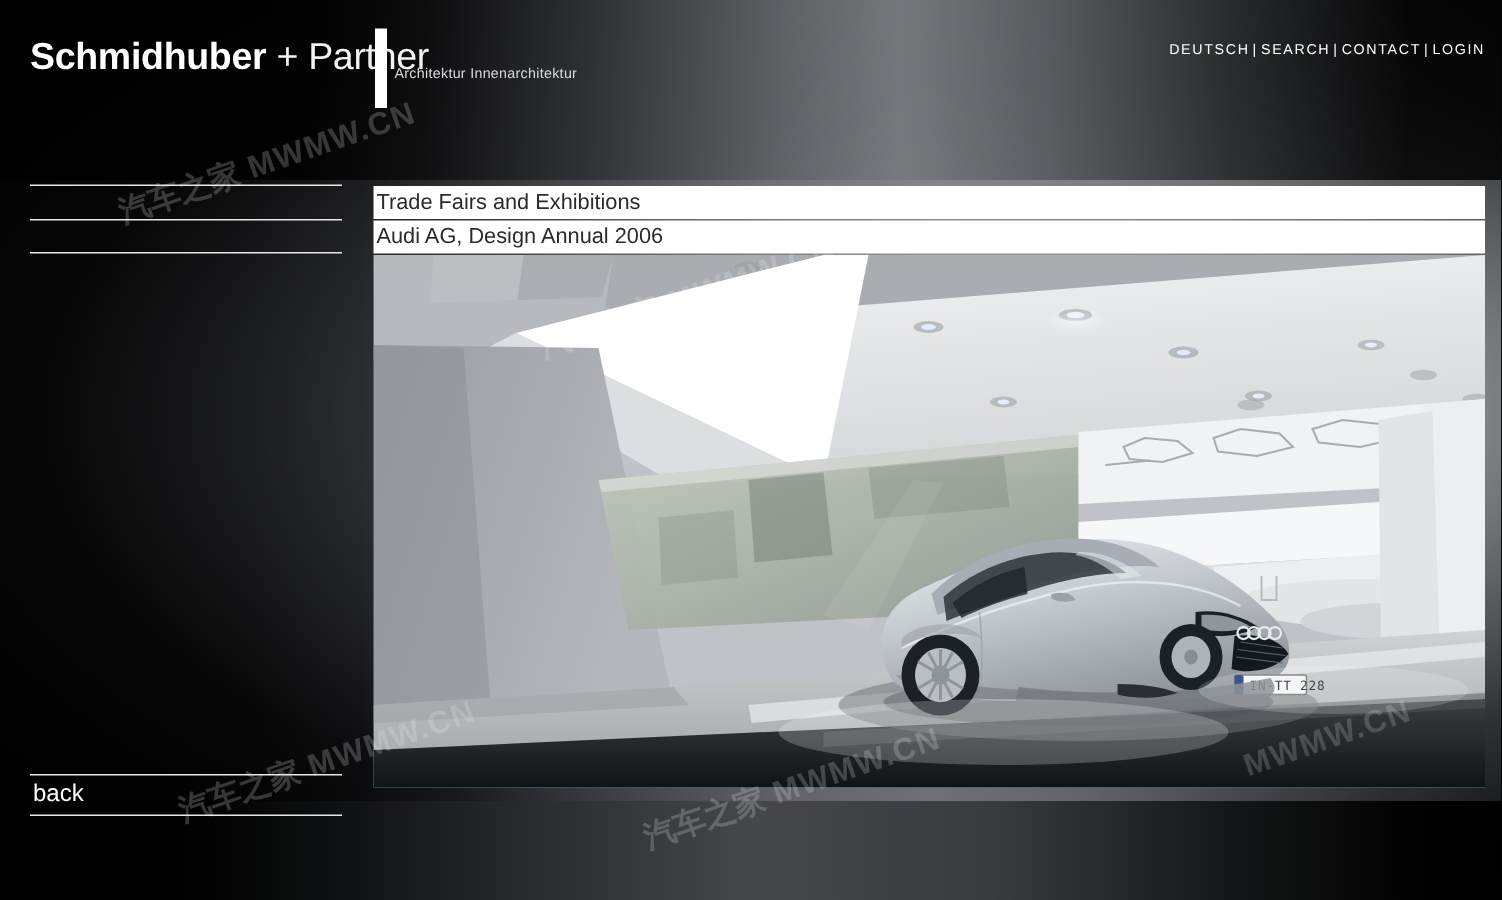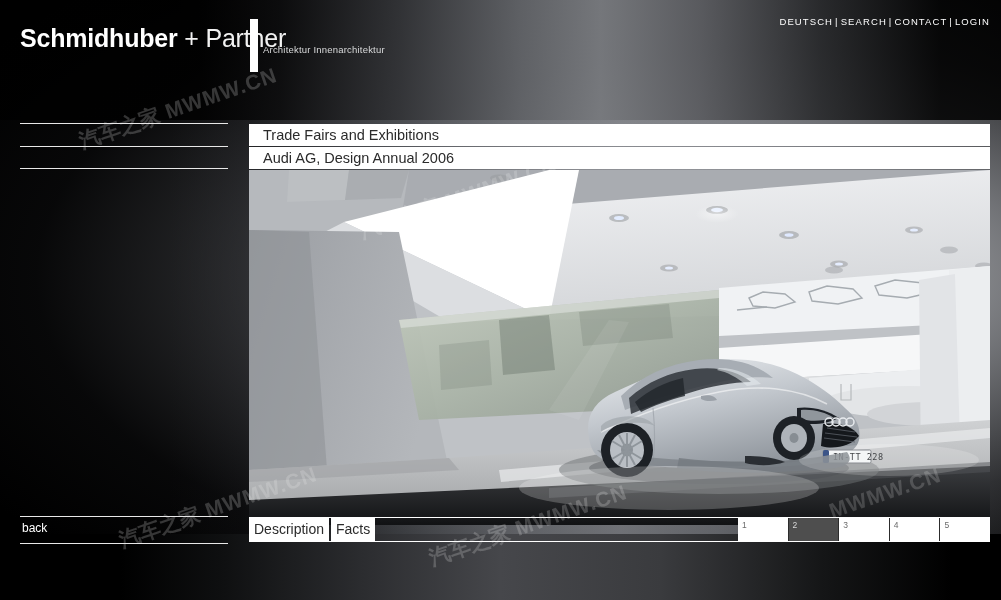--- a/index.html
+++ b/index.html
@@ -46,56 +46,56 @@
   .subbar {
     position:absolute; left:250px; top:19px;
     width:8px; height:53px; background:#fff;
   }
   .subtitle {
     position:absolute; left:263px; top:23px;
     font-size:9.5px; color:#d9dadb; letter-spacing:.2px; white-space:nowrap;margin-top:21px;
   }
 
   .topnav {
-    position:absolute; right:11px; top:16px;
+    position:absolute; right:11px; top:28px;
     font-size:9.5px; color:#fff; letter-spacing:1.1px; white-space:nowrap;
   }
   .topnav a { color:#fff; text-decoration:none; }
   .topnav .sep { color:#fff; padding:0 2px; }
 
   
   .side-rule {
     position:absolute; left:20px; width:208px; height:1px;
     background:#e8e8e8;
   }
   .r1 { top:123px; }
   .r2 { top:146px; }
   .r3 { top:168px; }
 
   .back-rule-top { position:absolute; left:20px; top:516px; width:208px; height:1px; background:#e8e8e8; }
   .back-rule-bot { position:absolute; left:20px; top:543px; width:208px; height:1px; background:#e8e8e8; }
   .back-link {
     position:absolute; left:22px; top:521px;
-    font-size:12px; color:#fff; text-decoration:none;
+    font-size:16px; color:#fff; text-decoration:none;
   }
 
   
   .photo {
     position:absolute; left:249px; top:170px; width:741px; height:355px;
     overflow:hidden;
     background:#0f766e;
   }
   .photo svg { display:block; width:741px; height:355px; }
 
   
   .titlebar {
     position:absolute; left:249px; width:741px;
     background:#fff; color:#2b2b2b;
     font-size:14.5px; line-height:22px;
-    padding-left:14px;
+    padding-left:2px;
     white-space:nowrap; overflow:hidden;
   }
   .title1 { top:124px; height:22px; }
   .title2 { top:147px; height:22px; }
 
   
   .bottombar {
     position:absolute; left:249px; top:517px; width:741px; height:25px;
     border-top:1px solid #ffffff;
     border-bottom:1px solid #ffffff;
@@ -369,35 +369,20 @@
 
       <ellipse cx="420" cy="318" rx="150" ry="22" fill="#ffffff" opacity=".22"></ellipse>
       <ellipse cx="640" cy="290" rx="90" ry="16" fill="#ffffff" opacity=".18"></ellipse>
       <path d="M300,240 L360,150 L380,152 L330,250 Z" fill="#ffffff" opacity=".07"></path>
     </svg>
   </div>
 
   <div class="titlebar title1">Trade Fairs and Exhibitions</div>
   <div class="titlebar title2">Audi AG, Design Annual  2006</div>
 
-  <div class="bottombar">
-    <div class="tabs">
-      <a class="tab" href="#">Description</a>
-      <span class="tab-div"></span>
-      <a class="tab" href="#">Facts</a>
-    </div>
-
-    <div class="pager">
-      <a class="pg" href="#">1</a>
-      <a class="pg active" href="#">2</a>
-      <a class="pg" href="#">3</a>
-      <a class="pg" href="#">4</a>
-      <a class="pg" href="#">5</a>
-    </div>
-  </div>
 
   <div class="wm wm1"><span class="cjk">汽车之家</span> <span>MWMW.CN</span></div>
   <div class="wm wm2"><span class="cjk">汽车之家</span> <span>MWMW.CN</span></div>
   <div class="wm wm3"><span class="cjk">汽车之家</span> <span>MWMW.CN</span></div>
   <div class="wm wm4"><span class="cjk">汽车之家</span> <span>MWMW.CN</span></div>
   <div class="wm wm5"><span>MWMW.CN</span></div>
 
 </div>
 
 </body></html>

